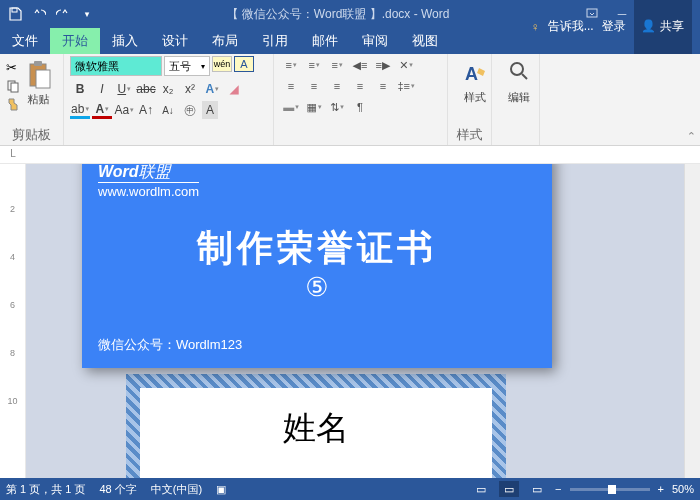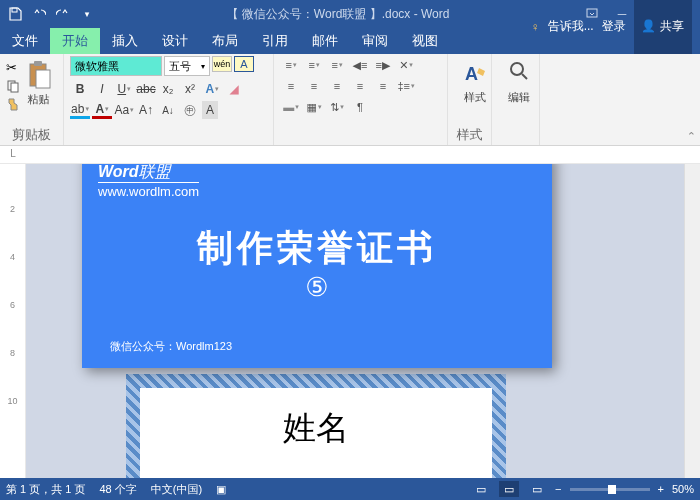--- a/index.html
+++ b/index.html
@@ -41,21 +41,21 @@
 .doc-area{display:flex;height:314px;background:#d0d7e5;position:relative}
 .vruler{width:26px;background:#fff;border-right:1px solid #e8e8e8;font-size:9px;color:#888;text-align:center;padding-top:40px}
 .vruler div{height:24px}
 .page-wrap{flex:1;position:relative;overflow:hidden}
 .overlay{position:absolute;left:56px;top:-12px;width:470px;height:216px;background:#3b82f6;color:#fff;box-shadow:4px 4px 12px rgba(0,0,0,0.4);z-index:10}
 .ov-logo{position:absolute;left:16px;top:10px;font-size:16px;font-style:italic}
 .ov-logo b{font-weight:bold}
 .ov-url{position:absolute;left:16px;top:30px;font-size:13px;border-top:1px solid #fff;padding-top:1px}
 .ov-title{position:absolute;top:72px;left:0;right:0;text-align:center;font-size:36px;font-weight:bold;letter-spacing:4px}
 .ov-num{position:absolute;top:120px;left:0;right:0;text-align:center;font-size:26px}
-.ov-foot{position:absolute;bottom:14px;left:28px;font-size:11px}
+.ov-foot{position:absolute;bottom:14px;left:16px;font-size:13px}
 .cert{position:absolute;left:100px;top:210px;width:380px;height:180px;background:#fff;border:14px solid;border-image:repeating-linear-gradient(45deg,#a8c4e8,#a8c4e8 4px,#5a8cc8 4px,#5a8cc8 8px) 14}
 .cert-inner{padding:10px;text-align:center}
 .cert-name{font-size:33px;font-weight:normal;margin:8px 0 18px}
 .cert-txt{font-size:12px;color:#2b579a;font-weight:bold;line-height:1.8}
 .scrollbar{width:16px;background:#f0f0f0;border-left:1px solid #ddd}
 .statusbar{height:22px;background:#2b579a;color:#fff;display:flex;align-items:center;font-size:11px;padding:0 6px;gap:14px}
 .statusbar .right{margin-left:auto;display:flex;align-items:center;gap:8px}
 .view-btn{width:20px;height:16px;display:flex;align-items:center;justify-content:center}
 .zoom-slider{width:80px;height:3px;background:#6a88b8;position:relative}
 .zoom-slider::after{content:"";position:absolute;left:38px;top:-3px;width:8px;height:9px;background:#fff}

